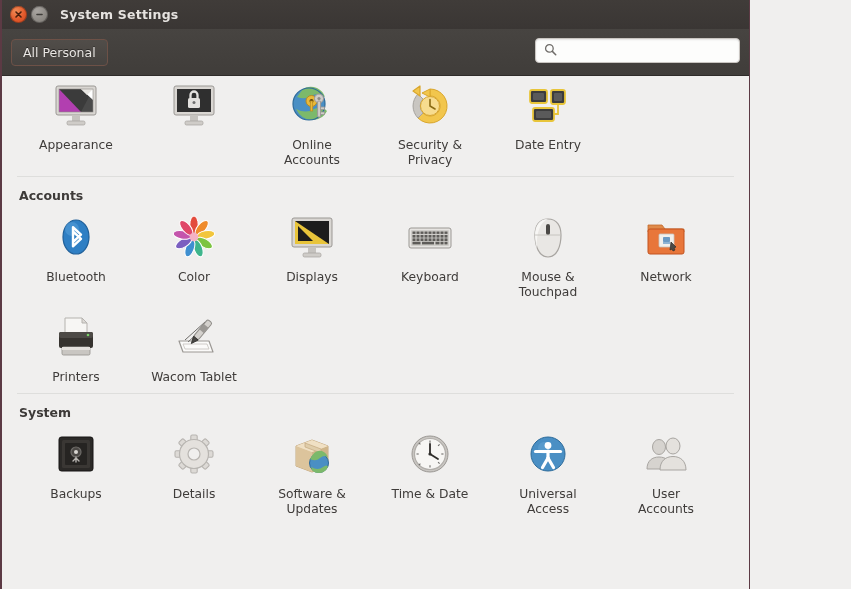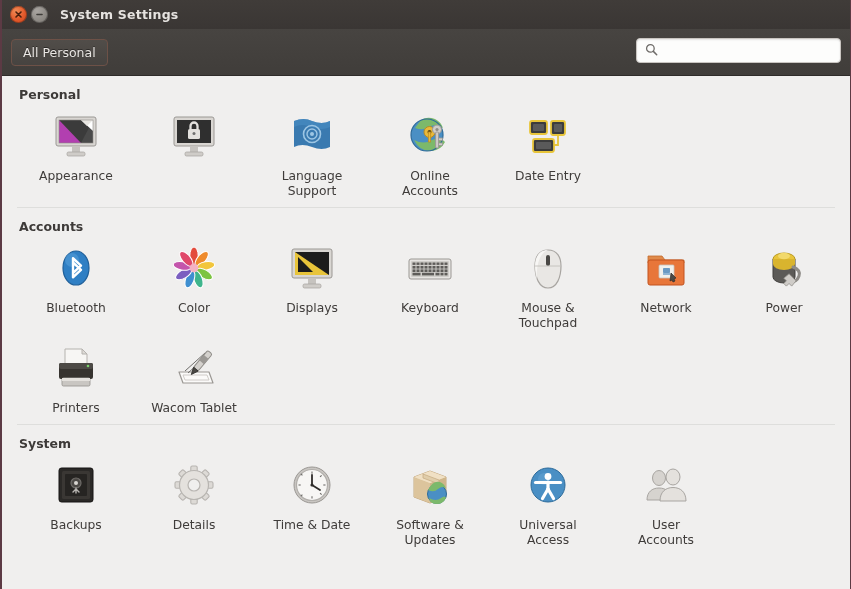--- a/index.html
+++ b/index.html
@@ -3,21 +3,21 @@
 <meta charset="utf-8">
 <style>
   * { box-sizing: border-box; margin: 0; padding: 0; }
   html, body {
     width: 851px; height: 589px;
     font-family: "DejaVu Sans", "Liberation Sans", sans-serif;
     overflow: hidden;
     background: #f0efee;
   }
   .window {
-    width: 851px; height: 589px;
+    width: 750px; height: 589px;
     display: flex; flex-direction: column;
     border-left: 2px solid #5c3a44;
     border-right: 1px solid #5c3a44;
     background: #f0efee;
     position: relative;
   }
 
   
   .titlebar {
     height: 29px; flex: 0 0 29px;
@@ -168,21 +168,20 @@
           <path d="M9 9 L12.6 12.6" stroke="#6f6c69" stroke-width="1.6" stroke-linecap="round"></path>
         </svg>
       </span>
       <input class="searchinput" type="text" placeholder="" style="">
     </div>
   </div>
 
   <div class="content">
 
     <div class="section">
-      <div class="section-title">Personal</div>
       <div class="grid">
 
         <div class="tile">
           <div class="tile-icon">
             <svg width="46" height="44" viewBox="0 0 46 44">
               <rect x="3" y="2" width="40" height="29" rx="2" fill="#d9d6d2" stroke="#9b9894" stroke-width="1"></rect>
               <rect x="6" y="5" width="34" height="23" fill="#b23fb0"></rect>
               <path d="M6 5 h34 v23 h-12 z" fill="#3b3b3b"></path>
               <path d="M40 5 L28 28 L40 28 Z" fill="#4a4a4a"></path>
               <path d="M28 5 L40 5 L40 16 Z" fill="#ffffff"></path>
@@ -202,33 +201,20 @@
               <rect x="6" y="5" width="34" height="23" fill="#2f2f2f"></rect>
               <rect x="17" y="14" width="12" height="10" rx="1.6" fill="#e3e1de"></rect>
               <path d="M19.5 14 v-3 a3.5 3.5 0 0 1 7 0 v3" fill="none" stroke="#e3e1de" stroke-width="2.3"></path>
               <circle cx="23" cy="18.5" r="1.5" fill="#6f6f6f"></circle>
               <rect x="19" y="31" width="8" height="6" fill="#c6c3bf"></rect>
               <rect x="14" y="37" width="18" height="4" rx="1.5" fill="#cfccc8" stroke="#a5a29e" stroke-width=".7"></rect>
             </svg>
           </div>
         </div>
 
-        <div class="tile">
-          <div class="tile-icon">
-            <svg width="46" height="44" viewBox="0 0 46 44">
-              <path d="M5 6 q10 -4 18 0 q10 4 18 0 v26 q-8 4 -18 0 q-10 -4 -18 0 Z" fill="#3a7ab0"></path>
-              <path d="M5 6 q10 -4 18 0 q10 4 18 0 v6 q-8 4 -18 0 q-10 -4 -18 0 Z" fill="#4a8ec4" opacity=".6"></path>
-              <circle cx="23" cy="19" r="8.5" fill="none" stroke="#9dc6e4" stroke-width="1.6"></circle>
-              <circle cx="23" cy="19" r="5" fill="none" stroke="#9dc6e4" stroke-width="1.4"></circle>
-              <circle cx="23" cy="19" r="2" fill="#9dc6e4"></circle>
-            </svg>
-          </div>
-          <div class="tile-label">Language
-Support</div>
-        </div>
 
         <div class="tile">
           <div class="tile-icon">
             <svg width="46" height="44" viewBox="0 0 46 44">
               <circle cx="20" cy="20" r="16" fill="#4a8fc4"></circle>
               <path d="M8 13 q8 3 14 -1 q6 -4 14 1 q-2 -6 -8 -9 q-8 -3 -14 1 z" fill="#7cb96b"></path>
               <path d="M7 25 q10 5 18 0 q8 -4 13 2 q-4 8 -13 9 q-12 1 -18 -11 z" fill="#7cb96b"></path>
               <circle cx="20" cy="20" r="16" fill="none" stroke="#2d6b9a" stroke-width="1.2"></circle>
               <circle cx="22.5" cy="17" r="5.5" fill="#e9b93a" stroke="#b98b20" stroke-width="1"></circle>
               <circle cx="22.5" cy="17" r="2" fill="#5a4510"></circle>
@@ -237,20 +223,34 @@
               <rect x="28.6" y="17" width="3" height="16" rx="1" fill="#cfcdc9" stroke="#9b9894" stroke-width="1"></rect>
               <rect x="31.4" y="23" width="4" height="2.4" fill="#cfcdc9" stroke="#9b9894" stroke-width=".8"></rect>
               <rect x="31.4" y="28" width="4" height="2.4" fill="#cfcdc9" stroke="#9b9894" stroke-width=".8"></rect>
               <circle cx="30" cy="14.5" r="1.6" fill="#8e8b87"></circle>
             </svg>
           </div>
           <div class="tile-label">Online
 Accounts</div>
         </div>
 
+        <div class="tile">
+          <div class="tile-icon">
+            <svg width="46" height="44" viewBox="0 0 46 44">
+              <path d="M23 5 a17 17 0 1 1 -12 29 l5 -5 a10 10 0 1 0 7 -17 z" fill="#f2c64d" stroke="#d9a62c" stroke-width="1"></path>
+              <path d="M11 34 a17 17 0 0 1 0 -24 l5 5 a10 10 0 0 0 0 14 z" fill="#c9c6c1" stroke="#a6a39e" stroke-width="1"></path>
+              <path d="M23 5 L23 13 L15 9 Z" fill="#f2c64d" stroke="#d9a62c" stroke-width="1" stroke-linejoin="round"></path>
+              <path d="M13 2 L13 12 L6 7 Z" fill="#f2c64d" stroke="#d9a62c" stroke-width="1.2" stroke-linejoin="round"></path>
+              <circle cx="23" cy="22" r="9.5" fill="#f7dc8f" stroke="#d9a62c" stroke-width="1"></circle>
+              <path d="M23 15.5 V22 L28 25" fill="none" stroke="#8a6a12" stroke-width="1.6" stroke-linecap="round"></path>
+            </svg>
+          </div>
+          <div class="tile-label">Security &amp;
+Privacy</div>
+        </div>
 
         <div class="tile">
           <div class="tile-icon">
             <svg width="46" height="44" viewBox="0 0 46 44">
               <rect x="5" y="6" width="17" height="13" rx="2.2" fill="#3c3c3c" stroke="#e8c53a" stroke-width="1.8"></rect>
               <rect x="8" y="9" width="11" height="7" rx="1" fill="#5a5a5a"></rect>
               <rect x="26" y="6" width="14" height="14" rx="2.2" fill="#3c3c3c" stroke="#e8c53a" stroke-width="1.8"></rect>
               <rect x="29" y="9" width="8" height="8" rx="1" fill="#5a5a5a"></rect>
               <rect x="8" y="24" width="21" height="13" rx="2.2" fill="#3c3c3c" stroke="#e8c53a" stroke-width="1.8"></rect>
               <rect x="11" y="27" width="15" height="7" rx="1" fill="#5a5a5a"></rect>
@@ -505,20 +505,37 @@
                 <circle cx="0" cy="0" r="6" fill="#f0efee" stroke="#b8b5b1" stroke-width="1.2"></circle>
               </g>
             </svg>
           </div>
           <div class="tile-label">Details</div>
         </div>
 
         <div class="tile">
           <div class="tile-icon">
             <svg width="46" height="44" viewBox="0 0 46 44">
+              <path d="M7 13 L23 7 L39 13 L39 33 L23 39 L7 33 Z" fill="#e8d3b0" stroke="#c3a87e" stroke-width="1"></path>
+              <path d="M7 13 L23 19 L23 39 L7 33 Z" fill="#dcc49c"></path>
+              <path d="M23 19 L39 13 L39 33 L23 39 Z" fill="#cfb58a"></path>
+              <path d="M7 13 L23 7 L39 13 L23 19 Z" fill="#f0e0c4"></path>
+              <path d="M16 10 L32 16 L32 20 L16 14 Z" fill="#e0cdaa" stroke="#c3a87e" stroke-width=".7"></path>
+              <circle cx="30" cy="30" r="9.5" fill="#4a8fc4" stroke="#2d6b9a" stroke-width="1"></circle>
+              <path d="M21 26 q6 3 10 -1 q5 -4 8 0 q-1 -5 -6 -7 q-7 -2 -12 8 z" fill="#7cb96b"></path>
+              <path d="M22 34 q7 4 12 0 q4 -3 5 0 q-3 6 -9 6 q-7 0 -8 -6 z" fill="#7cb96b"></path>
+            </svg>
+          </div>
+          <div class="tile-label">Software &amp;
+Updates</div>
+        </div>
+
+        <div class="tile">
+          <div class="tile-icon">
+            <svg width="46" height="44" viewBox="0 0 46 44">
               <circle cx="23" cy="21" r="18" fill="#c9c6c2" stroke="#9b9894" stroke-width="1"></circle>
               <circle cx="23" cy="21" r="15.5" fill="#f7f6f4" stroke="#b2afab" stroke-width="1.2"></circle>
               <g stroke="#6e6c69" stroke-width="1.1">
                 <path d="M23 7.5 v2.2"></path>
                   <path d="M23 32.3 v2.2"></path>
                 <path d="M9.5 21 h2.2"></path>
                   <path d="M34.3 21 h2.2"></path>
                 <path d="M32.6 11.4 l-1.5 1.5"></path>
                   <path d="M13.4 30.6 l-1.5 1.5"></path>
                 <path d="M32.6 30.6 l-1.5 -1.5"></path>
@@ -528,37 +545,20 @@
               <path d="M23 21 L31 26" stroke="#2e2c2a" stroke-width="1.8" stroke-linecap="round"></path>
               <circle cx="23" cy="21" r="1.6" fill="#2e2c2a"></circle>
             </svg>
           </div>
           <div class="tile-label">Time &amp; Date</div>
         </div>
 
         <div class="tile">
           <div class="tile-icon">
             <svg width="46" height="44" viewBox="0 0 46 44">
-              <path d="M7 13 L23 7 L39 13 L39 33 L23 39 L7 33 Z" fill="#e8d3b0" stroke="#c3a87e" stroke-width="1"></path>
-              <path d="M7 13 L23 19 L23 39 L7 33 Z" fill="#dcc49c"></path>
-              <path d="M23 19 L39 13 L39 33 L23 39 Z" fill="#cfb58a"></path>
-              <path d="M7 13 L23 7 L39 13 L23 19 Z" fill="#f0e0c4"></path>
-              <path d="M16 10 L32 16 L32 20 L16 14 Z" fill="#e0cdaa" stroke="#c3a87e" stroke-width=".7"></path>
-              <circle cx="30" cy="30" r="9.5" fill="#4a8fc4" stroke="#2d6b9a" stroke-width="1"></circle>
-              <path d="M21 26 q6 3 10 -1 q5 -4 8 0 q-1 -5 -6 -7 q-7 -2 -12 8 z" fill="#7cb96b"></path>
-              <path d="M22 34 q7 4 12 0 q4 -3 5 0 q-3 6 -9 6 q-7 0 -8 -6 z" fill="#7cb96b"></path>
-            </svg>
-          </div>
-          <div class="tile-label">Software &amp;
-Updates</div>
-        </div>
-
-        <div class="tile">
-          <div class="tile-icon">
-            <svg width="46" height="44" viewBox="0 0 46 44">
               <circle cx="23" cy="21" r="17" fill="#4a8fc4" stroke="#2d6b9a" stroke-width="1"></circle>
               <circle cx="19" cy="15" rx="6" r="6" fill="#6aa9d6" opacity=".45"></circle>
               <circle cx="23" cy="12.5" r="3.4" fill="#ffffff"></circle>
               <path d="M10.5 18.5 h25" stroke="#ffffff" stroke-width="3.2" stroke-linecap="round"></path>
               <path d="M23 18 v8" stroke="#ffffff" stroke-width="3.2" stroke-linecap="round"></path>
               <path d="M23 25 L17.5 34.5" stroke="#ffffff" stroke-width="3.2" stroke-linecap="round"></path>
               <path d="M23 25 L28.5 34.5" stroke="#ffffff" stroke-width="3.2" stroke-linecap="round"></path>
             </svg>
           </div>
           <div class="tile-label">Universal

